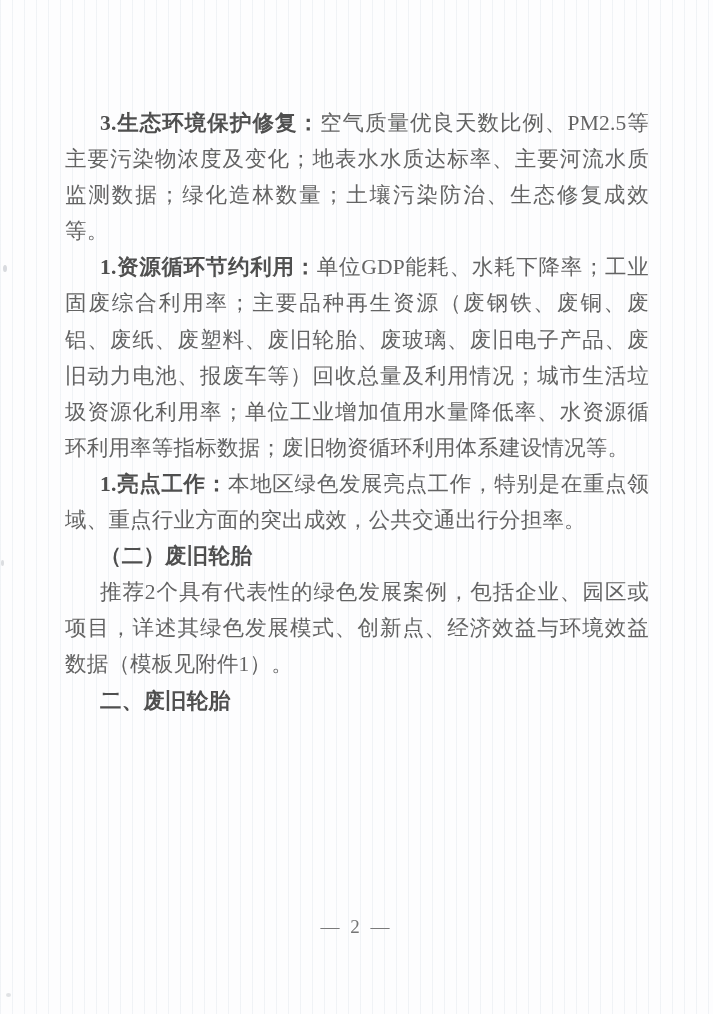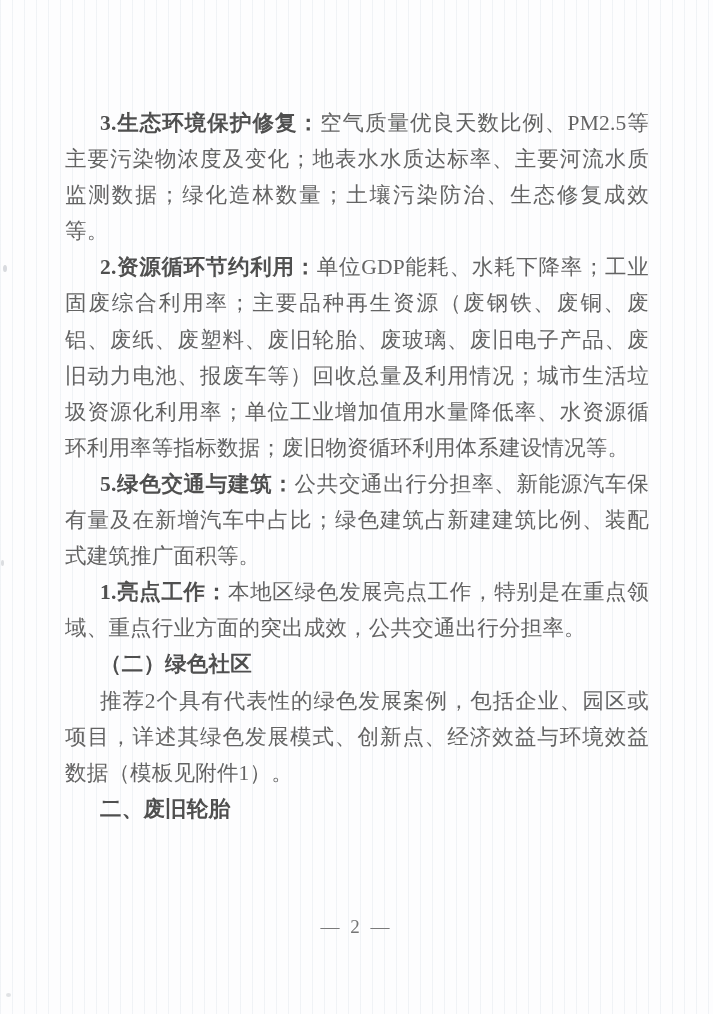--- a/index.html
+++ b/index.html
@@ -72,28 +72,27 @@
 </style>
 </head>
 <body>
 
 <div class="page">
 
   <div class="body-text">
 
     <p><span class="lbl">3.生态环境保护修复：</span><span class="txt">空气质量优良天数比例、PM2.5等主要污染物浓度及变化；地表水水质达标率、主要河流水质监测数据；绿化造林数量；土壤污染防治、生态修复成效等。</span></p>
 
-    <p><span class="lbl">2.资源循环节约利用：</span><span class="txt">单位GDP能耗、水耗下降率；工业固废综合利用率；主要品种再生资源（废钢铁、废铜、废铝、废纸、废塑料、废旧轮胎、废玻璃、废旧电子产品、废旧动力电池、报废车等）回收总量及利用情况；城市生活垃圾资源化利用率；单位工业增加值用水量降低率、水资源循环利用率等指标数据；废旧物资循环利用体系建设情况等。</span></p>
+    <p><span class="lbl">1.资源循环节约利用：</span><span class="txt">单位GDP能耗、水耗下降率；工业固废综合利用率；主要品种再生资源（废钢铁、废铜、废铝、废纸、废塑料、废旧轮胎、废玻璃、废旧电子产品、废旧动力电池、报废车等）回收总量及利用情况；城市生活垃圾资源化利用率；单位工业增加值用水量降低率、水资源循环利用率等指标数据；废旧物资循环利用体系建设情况等。</span></p>
 
-    <p><span class="lbl">5.绿色交通与建筑：</span><span class="txt">公共交通出行分担率、新能源汽车保有量及在新增汽车中占比；绿色建筑占新建建筑比例、装配式建筑推广面积等。</span></p>
 
 
     <p><span class="lbl">1.亮点工作：</span><span class="txt">本地区绿色发展亮点工作，特别是在重点领域、重点行业方面的突出成效，公共交通出行分担率。</span></p>
 
-    <p class="heading"><span>（二）绿色社区</span></p>
+    <p class="heading"><span>（二）废旧轮胎</span></p>
 
     <p><span class="txt">推荐2个具有代表性的绿色发展案例，包括企业、园区或项目，详述其绿色发展模式、创新点、经济效益与环境效益数据（模板见附件1）。</span></p>
 
     <p class="heading"><span>二、废旧轮胎</span></p>
 
   </div>
 
   <div class="page-footer">— 2 —</div>
 
   <div class="speck s1"></div>

